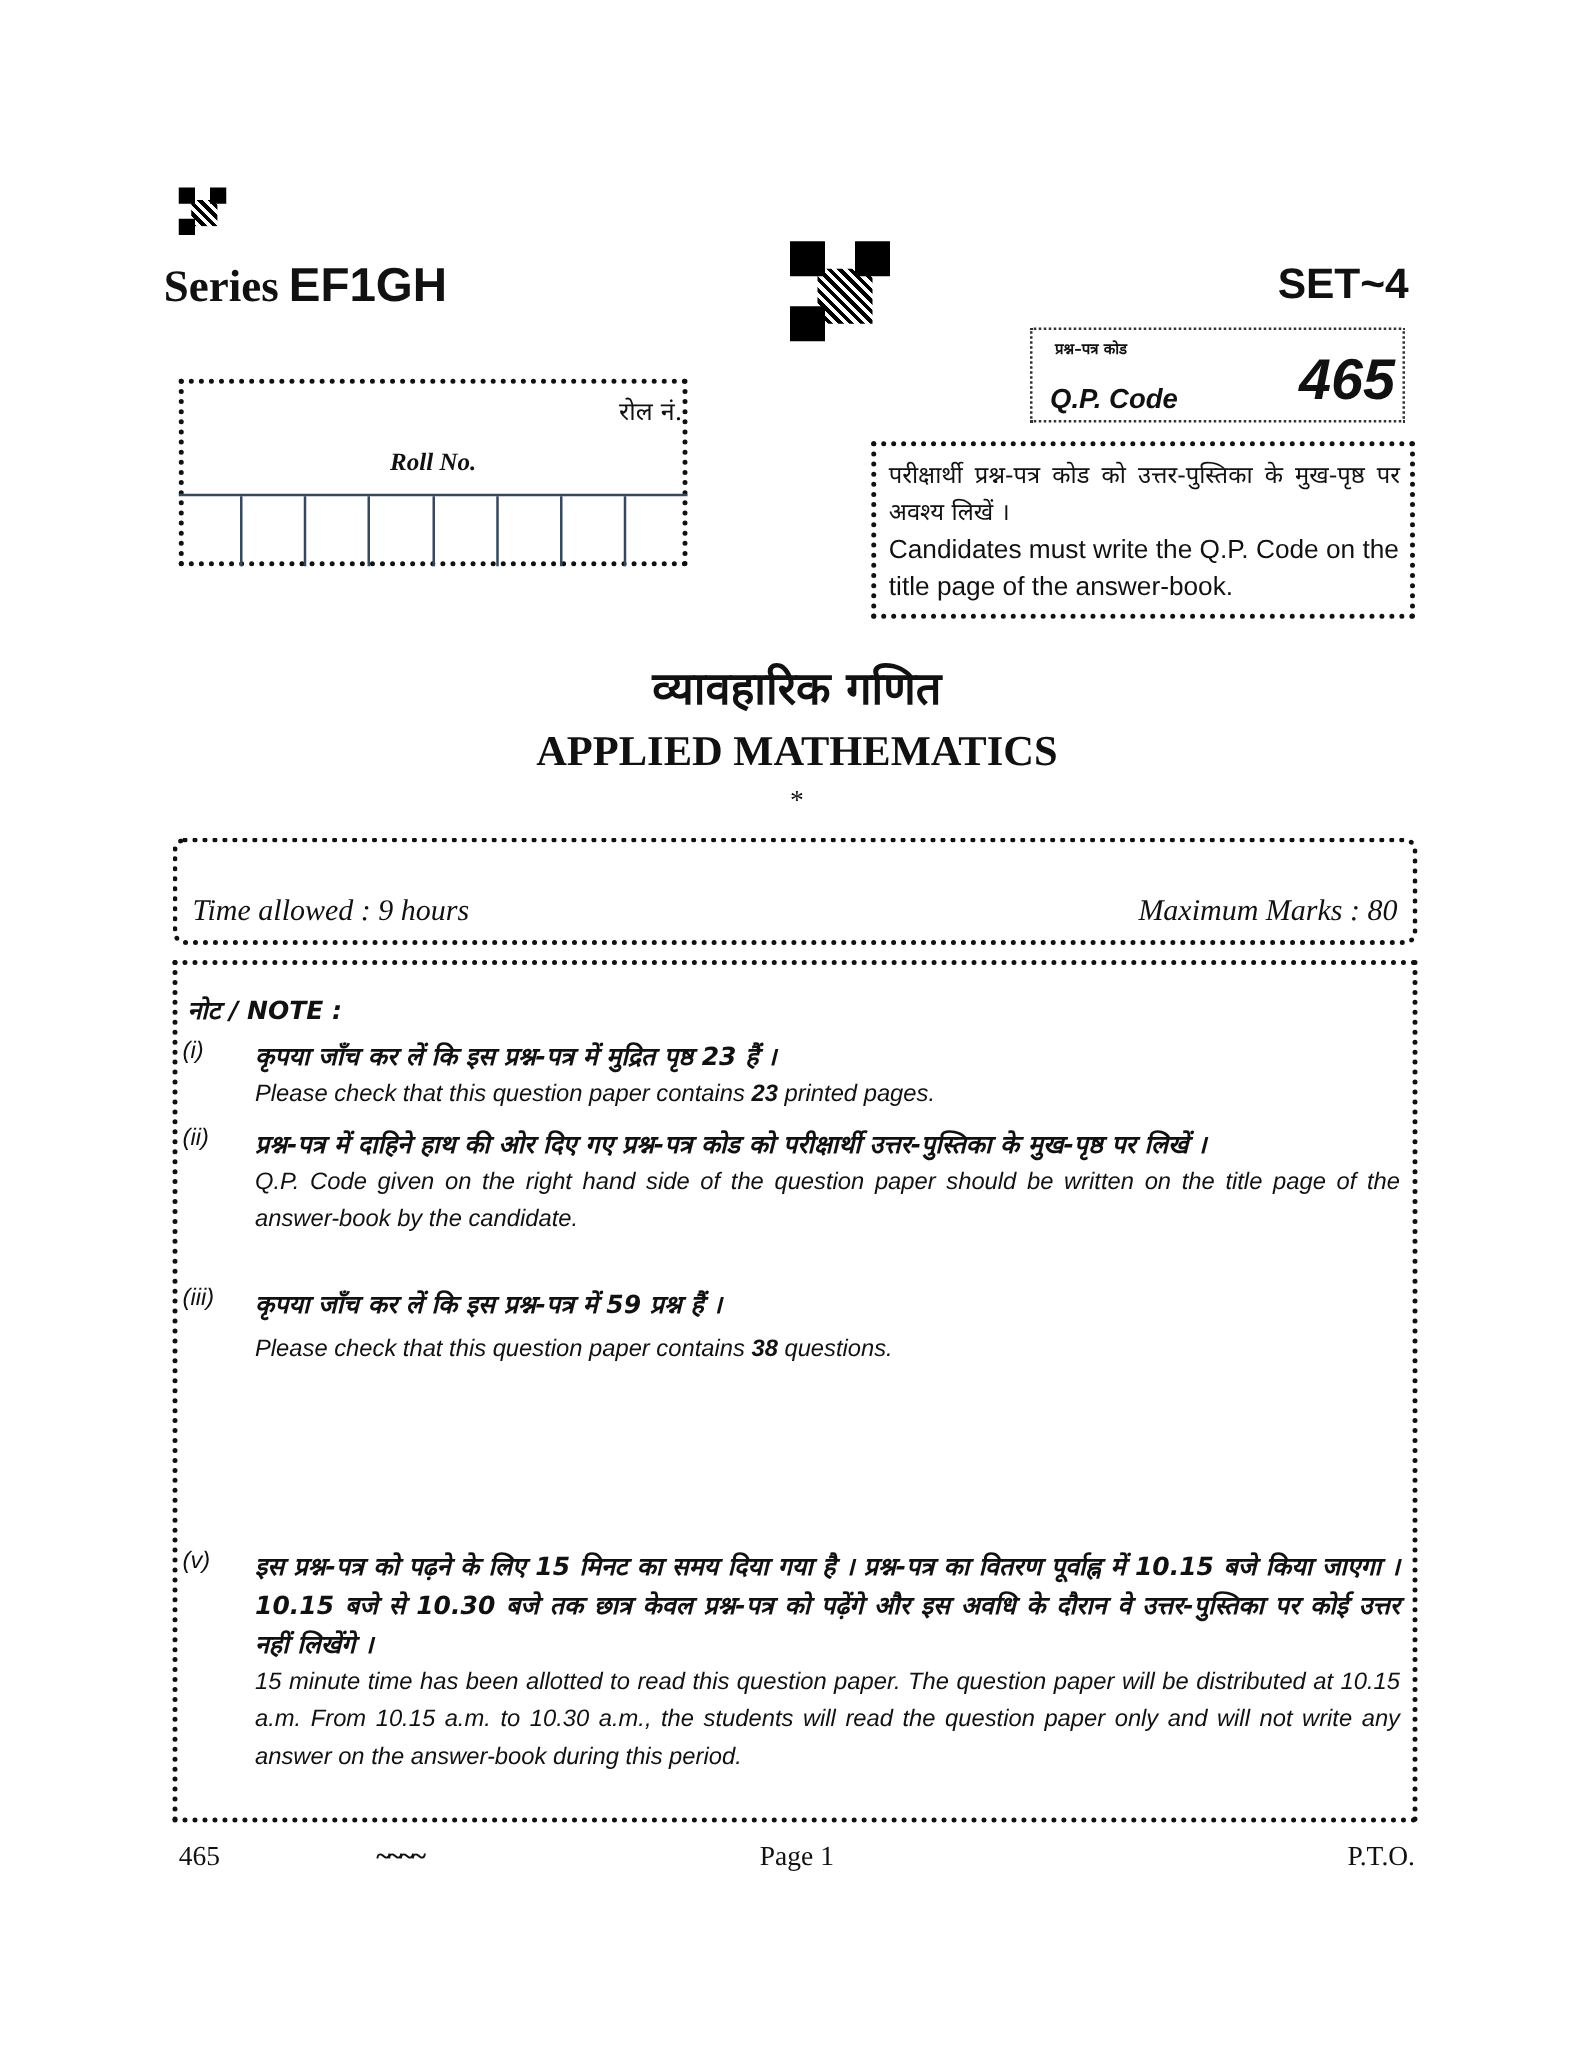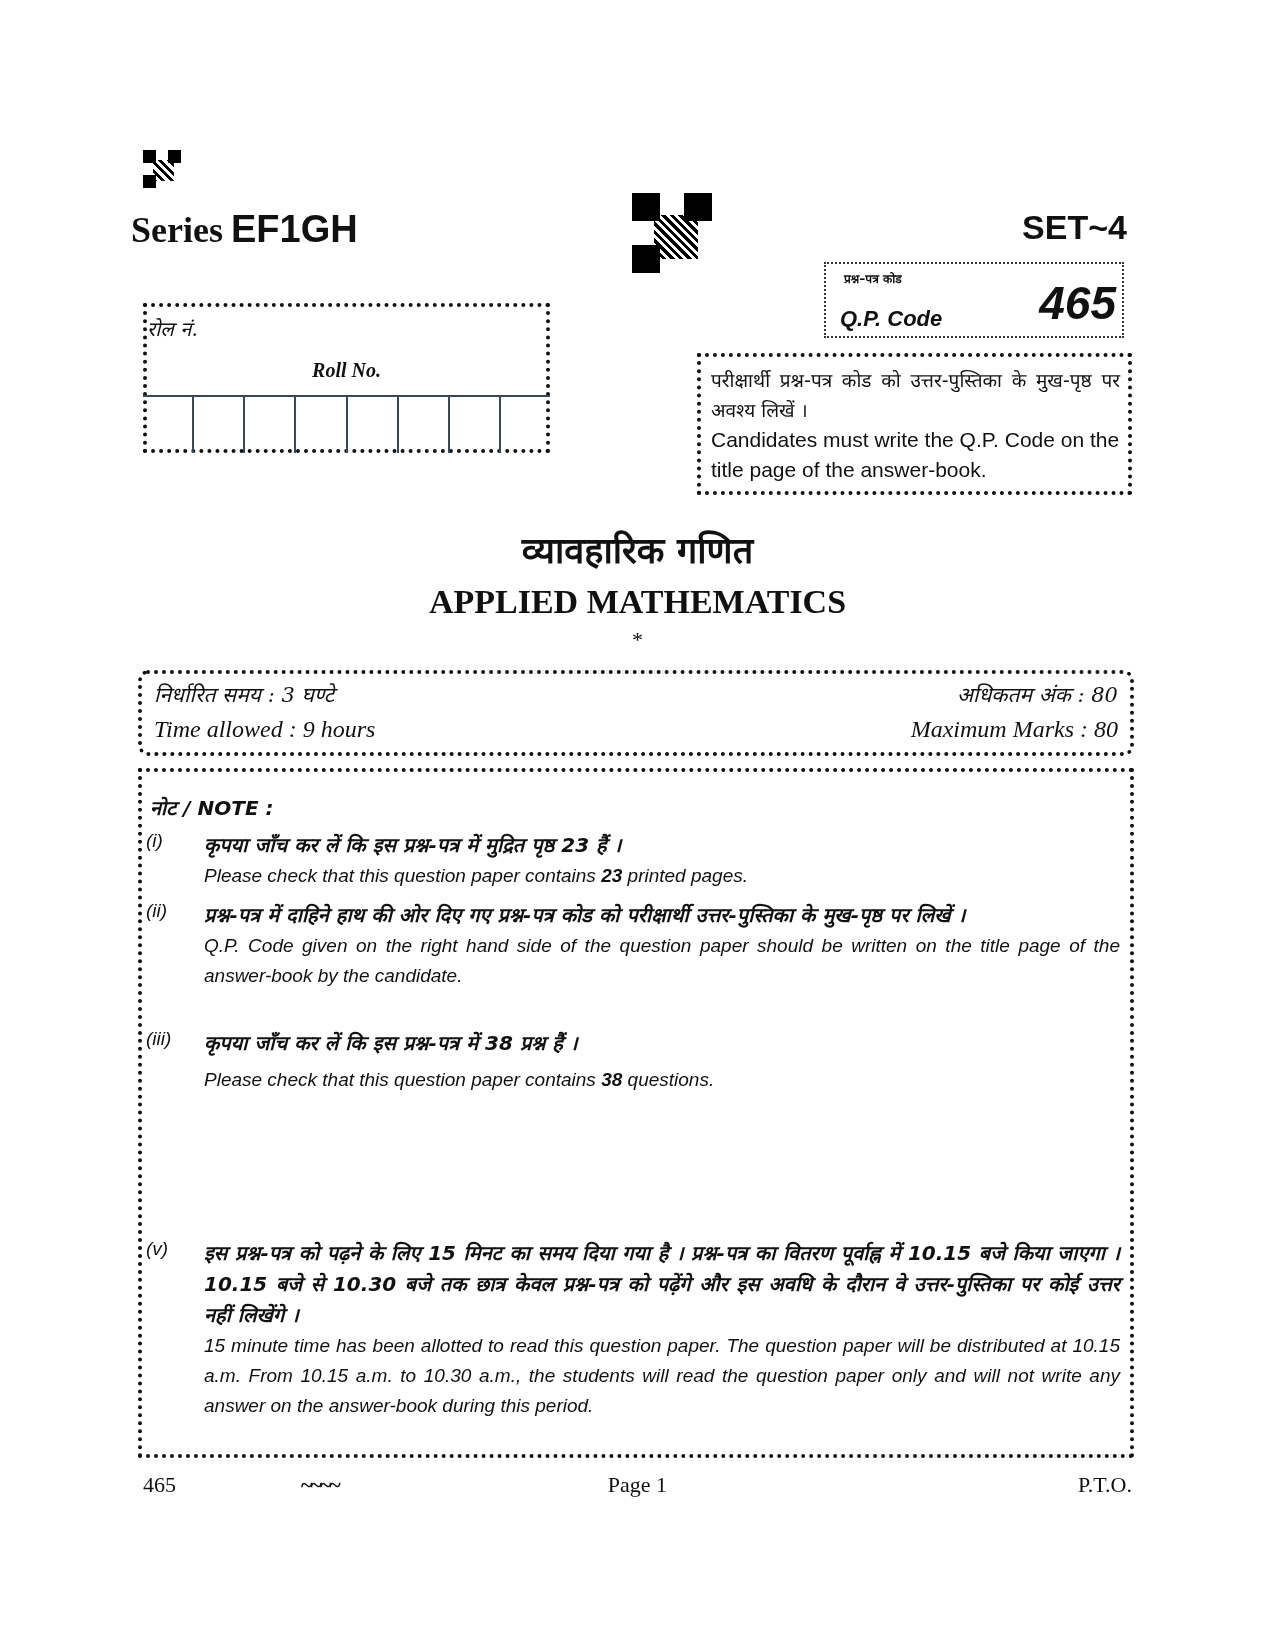--- a/index.html
+++ b/index.html
@@ -21,21 +21,21 @@
   .series .code { font-family: "Liberation Sans", sans-serif; font-size: 38px; margin-left: 8px; }
 
   .set { right: 148px; top: 208px; font-family: "Liberation Sans", sans-serif; font-weight: bold; font-size: 34px; }
 
   .qp-box { left: 824px; top: 262px; width: 300px; height: 76px; border: 2px dotted #333; box-sizing: border-box; }
   .qp-hi { left: 18px; top: 6px; font-family: "DejaVu Sans", sans-serif; font-weight: bold; font-size: 12px; }
   .qp-en { left: 14px; top: 42px; font-family: "Liberation Sans", sans-serif; font-style: italic; font-weight: bold; font-size: 22px; }
   .qp-num { right: 6px; top: 12px; font-family: "Liberation Sans", sans-serif; font-style: italic; font-weight: bold; font-size: 46px; }
 
   .roll-box { left: 143px; top: 303px; width: 407px; height: 150px; border: 4px dotted #111; box-sizing: border-box; }
-  .roll-hi { left: 0; right: 0; top: 8px; text-align: left; font-family: "DejaVu Serif", serif; font-style: italic; font-size: 20px; }
+  .roll-hi { left: 0; right: 0; top: 8px; text-align: right; font-family: "DejaVu Serif", serif; font-size: 20px; }
   .roll-en { left: 0; right: 0; top: 52px; text-align: center; font-style: italic; font-size: 20px; font-weight: bold; }
   .roll-cells { left: -4px; right: -4px; bottom: -4px; height: 56px; display: flex; border-top: 2px solid #34495e; }
   .roll-cell { flex: 1; border-right: 2px solid #34495e; }
   .roll-cell:last-child { border-right: none; }
 
   .instr-box { left: 697px; top: 353px; width: 435px; height: 142px; border: 4px dotted #111; box-sizing: border-box; padding: 8px 8px 0 10px; }
   .instr-hi { font-family: "DejaVu Sans", sans-serif; font-size: 19px; line-height: 30px; text-align: justify; text-align-last: left; }
   .instr-en { font-family: "Liberation Sans", sans-serif; font-size: 21px; line-height: 30px; }
 
   .title-hi { left: 0; right: 0; top: 525px; text-align: center; font-family: "DejaVu Sans", sans-serif; font-weight: bold; font-size: 36px; }
@@ -96,24 +96,20 @@
 <div class="abs instr-box">
   <div class="instr-hi">परीक्षार्थी प्रश्न-पत्र कोड को उत्तर-पुस्तिका के मुख-पृष्ठ पर अवश्य लिखें ।</div>
   <div class="instr-en">Candidates must write the Q.P. Code on the title page of the answer-book.</div>
 </div>
 
 <div class="abs title-hi">व्यावहारिक गणित</div>
 <div class="abs title-en">APPLIED MATHEMATICS</div>
 <div class="abs star">*</div>
 
 <div class="abs time-box">
-  <div class="t-row hi">
-    <span>निर्धारित समय : 3 घण्टे</span>
-    <span>अधिकतम अंक : 80</span>
-  </div>
   <div class="t-row en">
     <span>Time allowed : 9 hours</span>
     <span>Maximum Marks : 80</span>
   </div>
 </div>
 
 <div class="abs note-box">
   <div class="note-title">नोट / NOTE :</div>
 
   <div class="note-item" style="top:58px;">
@@ -128,21 +124,21 @@
     <span class="note-num">(ii)</span>
     <div class="note-body">
       <div class="hi-line bold">प्रश्न-पत्र में दाहिने हाथ की ओर दिए गए प्रश्न-पत्र कोड को परीक्षार्थी उत्तर-पुस्तिका के मुख-पृष्ठ पर लिखें ।</div>
       <div class="en-line">Q.P. Code given on the right hand side of the question paper should be written on the title page of the answer-book by the candidate.</div>
     </div>
   </div>
 
   <div class="note-item" style="top:256px;">
     <span class="note-num">(iii)</span>
     <div class="note-body">
-      <div class="hi-line bold">कृपया जाँच कर लें कि इस प्रश्न-पत्र में 38 प्रश्न हैं ।</div>
+      <div class="hi-line bold">कृपया जाँच कर लें कि इस प्रश्न-पत्र में 59 प्रश्न हैं ।</div>
       <div class="en-line" style="margin-top:6px;"><span>Please check that this question paper contains </span><span class="bold">38</span><span> questions.</span></div>
     </div>
   </div>
 
 
   <div class="note-item" style="top:466px;">
     <span class="note-num">(v)</span>
     <div class="note-body">
       <div class="hi-line bold">इस प्रश्न-पत्र को पढ़ने के लिए 15 मिनट का समय दिया गया है । प्रश्न-पत्र का वितरण पूर्वाह्न में 10.15 बजे किया जाएगा । 10.15 बजे से 10.30 बजे तक छात्र केवल प्रश्न-पत्र को पढ़ेंगे और इस अवधि के दौरान वे उत्तर-पुस्तिका पर कोई उत्तर नहीं लिखेंगे ।</div>
       <div class="en-line">15 minute time has been allotted to read this question paper. The question paper will be distributed at 10.15 a.m. From 10.15 a.m. to 10.30 a.m., the students will read the question paper only and will not write any answer on the answer-book during this period.</div>

